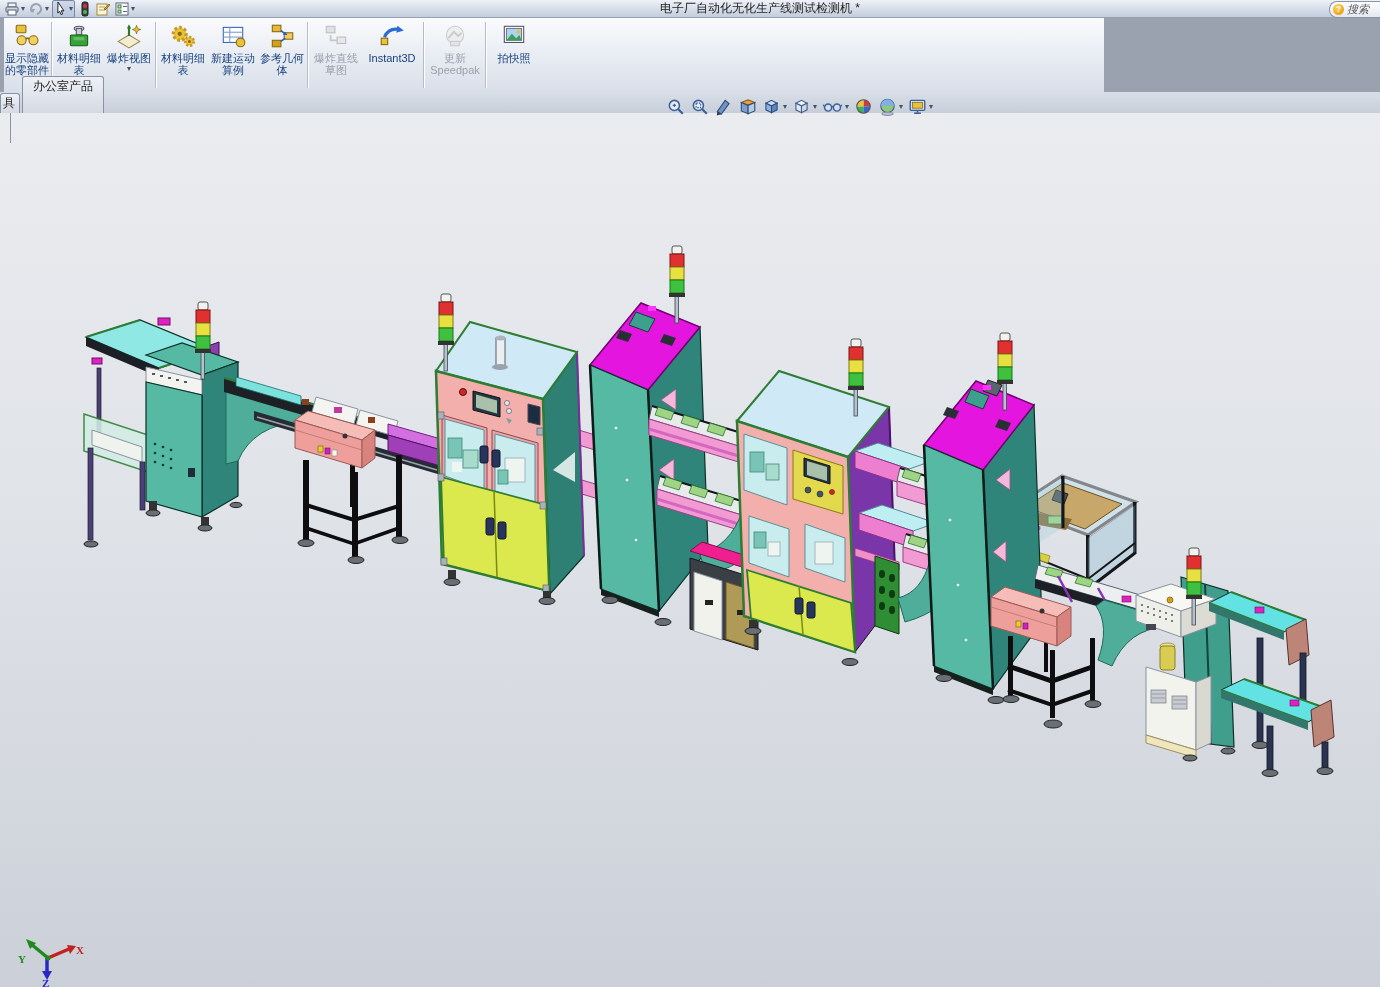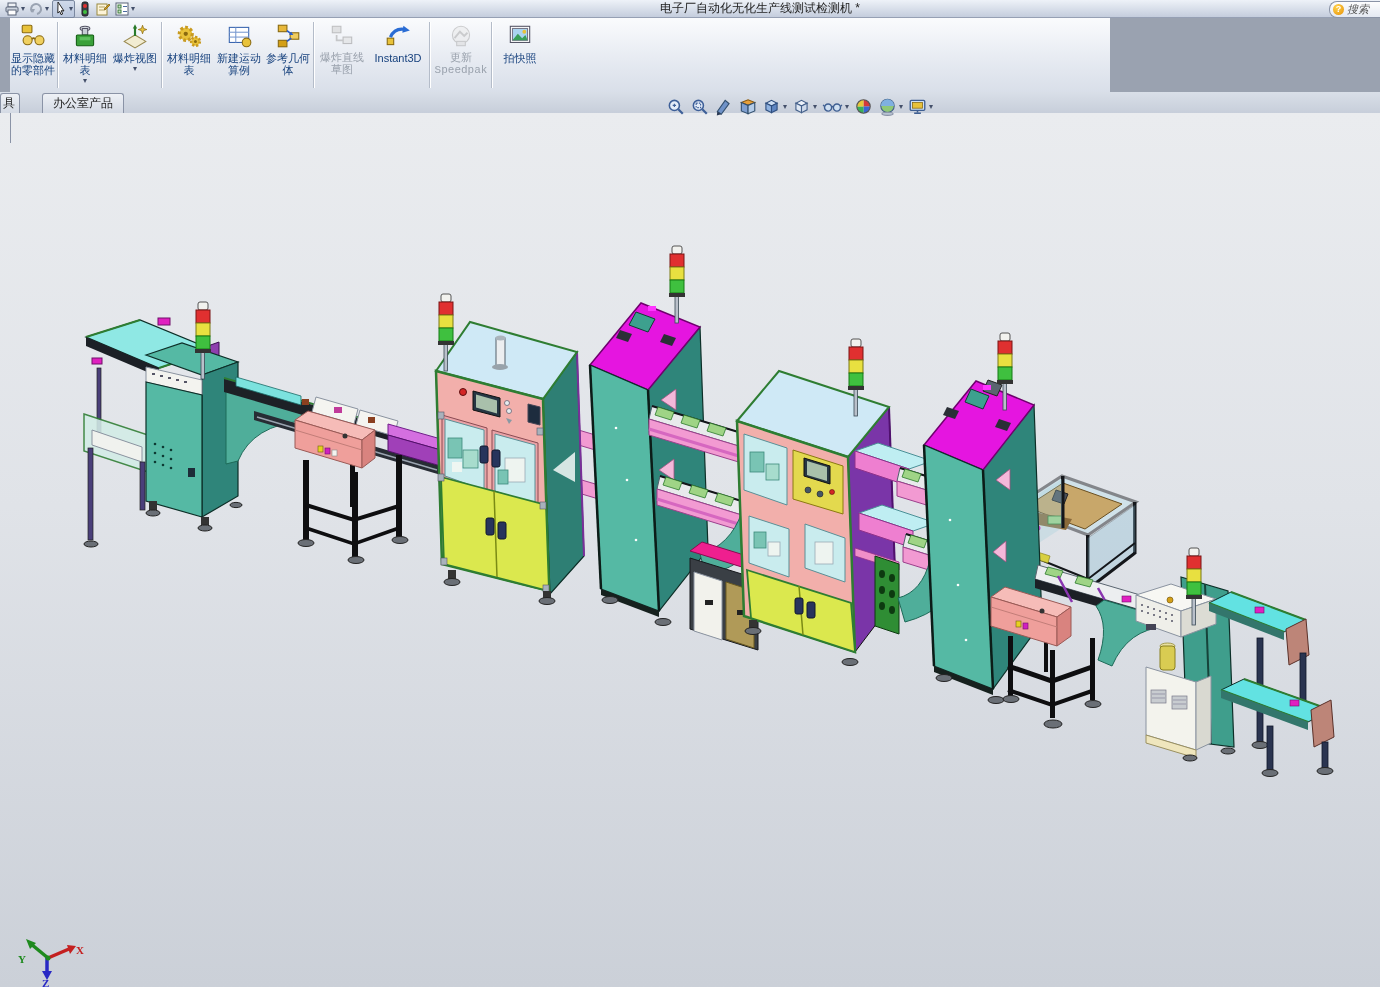--- a/index.html
+++ b/index.html
@@ -17,38 +17,38 @@
   .pressed{border:1px solid #7a88a0;background:linear-gradient(#cfd9ea,#b9c6dd);border-radius:2px;padding:0 1px;}
   .title-text{position:absolute;left:0;right:0;text-align:center;font-size:12px;color:#222;
     transform:translateX(70px);pointer-events:none;white-space:nowrap;}
   .searchbox{position:absolute;right:0;top:1px;height:15px;width:47px;overflow:hidden;
     border:1px solid #8a93a6;border-right:none;border-radius:8px 0 0 8px;
     background:linear-gradient(#fdfdfe,#e4e9f2);display:flex;align-items:center;gap:3px;padding-left:3px;}
   .help-ball{width:11px;height:11px;border-radius:50%;background:radial-gradient(circle at 35% 30%,#ffd24a,#e8920a);
     color:#fff;font-size:9px;font-weight:bold;text-align:center;line-height:11px;flex:0 0 auto;}
   .searchbox span.txt{font-size:11px;color:#555;white-space:nowrap;font-style:italic;}
   
-  .cmdbar{position:absolute;left:10px;top:18px;width:1100px;height:74px;
+  .cmdbar{position:absolute;left:4px;top:18px;width:1100px;height:74px;
     background:linear-gradient(#fafbfd,#e7ebf2 55%,#d9dfe9);border-bottom:1px solid #a8b0c0;
     display:flex;align-items:stretch;}
   .cmdbtn{display:flex;flex-direction:column;align-items:center;justify-content:flex-start;
     padding:3px 1px 1px;cursor:default;}
   .cmdbtn .cicon{height:30px;display:flex;align-items:center;}
   .cmdbtn .clabel{font-size:11px;line-height:12px;text-align:center;color:#17427e;margin-top:1px;}
   .cmdbtn .cdd{font-size:8px;color:#44506a;line-height:8px;margin-top:1px;}
-  .cmdbtn.disabled .clabel{color:#9aa2ad;font-family:Liberation Mono, monospace;}
+  .cmdbtn.disabled .clabel{color:#9aa2ad;}
   .cmdbtn.disabled .cicon{filter:grayscale(1) opacity(.5);}
   .sep{width:1px;background:#b4bcc9;border-right:1px solid #fff;margin:4px 1px;}
   
   .tabrow{position:absolute;left:0;top:92px;width:1380px;height:21px;
     background:linear-gradient(#d9dfe8,#c7ceda);border-bottom:1px solid #98a2b2;
     display:flex;align-items:flex-end;}
   .tab{height:18px;border:1px solid #8a93a6;border-bottom:none;border-radius:3px 3px 0 0;
     background:linear-gradient(#eef1f6,#d4dae4);font-size:12px;color:#222;
-    padding:1px 10px 0;margin-right:2px;white-space:nowrap;margin-left:20px;}
+    padding:1px 10px 17px;margin-right:2px;white-space:nowrap;}
   .tab.partial{width:14px;padding:1px 2px 0;overflow:hidden;margin-left:0;}
   
   .viewport{position:absolute;left:0;top:113px;width:1380px;height:874px;
     background:linear-gradient(#eaecef,#e0e3e8 45%,#cbd0d8);}
   .panel-edge{position:absolute;left:10px;top:0;width:1px;height:30px;background:#8a93a6;}
   .headsup{position:absolute;left:666px;top:-16px;display:flex;align-items:center;gap:5px;}
   .hicon{display:flex;align-items:center;gap:1px;background:transparent;border:none;padding:0;}
   .triad{position:absolute;left:16px;top:815px;}
   .triad text{font-size:11px;font-weight:bold;font-family:"Liberation Serif","DejaVu Serif",serif;}
   svg .web{fill:#4fae9a;stroke:#1d6a58;stroke-width:1;}

